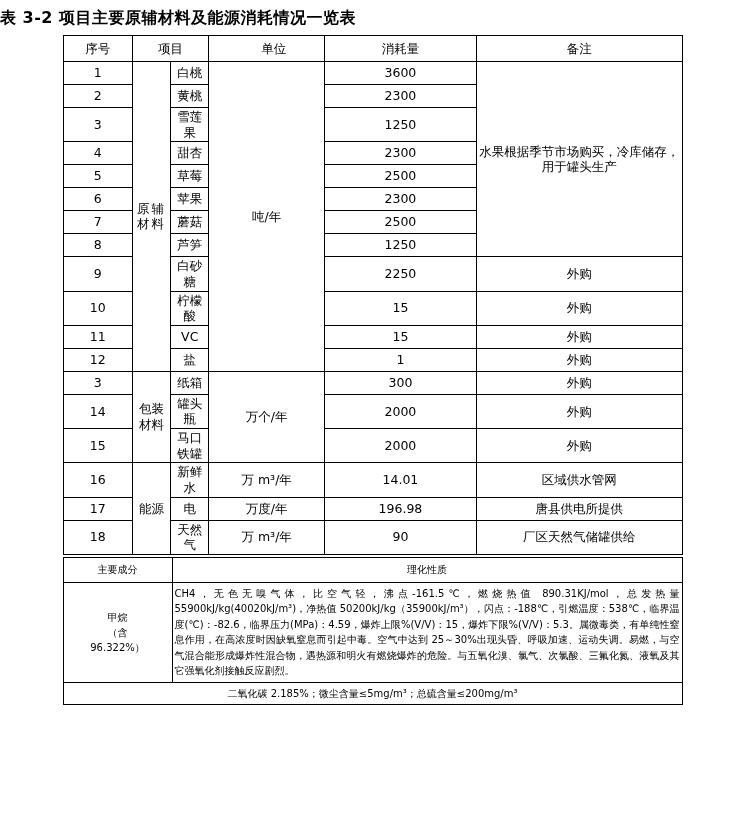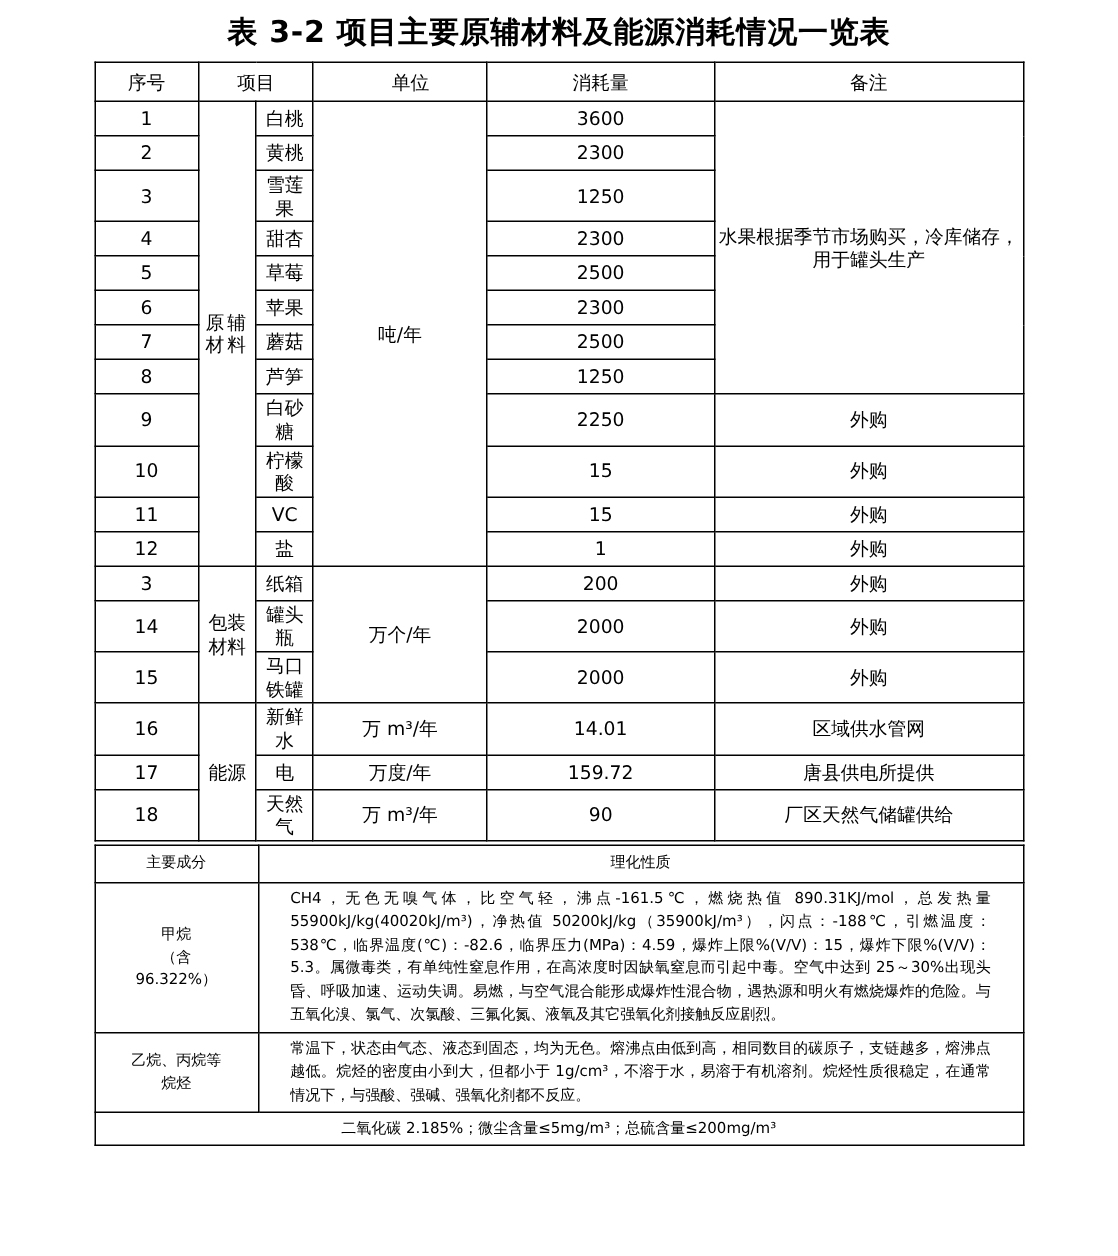--- a/index.html
+++ b/index.html
@@ -16,23 +16,23 @@
     overflow: hidden;
   }
   .page {
     width: 745px;
     height: 837px;
     position: relative;
     padding: 0;
     box-sizing: border-box;
   }
   .tbl-title {
-    text-align: center;
+    text-align: left;
     font-weight: bold;
-    font-size: 20px;
+    font-size: 16px;
     letter-spacing: 0.5px;
     margin: 8px 0 6px 0;
   }
   table.grid {
     border-collapse: collapse;
     margin: 0 auto;
     table-layout: fixed;
   }
   table.grid td, table.grid th {
     border: 1px solid #000;
@@ -70,21 +70,21 @@
     margin-top: 2px;
   }
   #t33 td {
     font-size: 10px;
   }
   #t33 .c-name { width: 104px; }
   #t33 .hdrrow td { height: 22px; }
   #t33 .body-cell {
     text-align: justify;
     text-justify: inter-ideograph;
-    padding: 3px 21px;
+    padding: 3px 2px;
     line-height: 1.55;
     vertical-align: top;
   }
   #t33 .name-cell {
     line-height: 1.5;
     padding: 2px 3px;
   }
   #t33 .foot-cell {
     text-align: center;
     padding: 3px 6px;
@@ -176,21 +176,21 @@
         <td>盐</td>
         <td>1</td>
         <td>外购</td>
       </tr>
 
       <tr>
         <td>3</td>
         <td class="c-cat" rowspan="3">包装材料</td>
         <td>纸箱</td>
         <td rowspan="3">万个/年</td>
-        <td>200</td>
+        <td>300</td>
         <td>外购</td>
       </tr>
       <tr>
         <td>14</td>
         <td>罐头瓶</td>
         <td>2000</td>
         <td>外购</td>
       </tr>
       <tr>
         <td>15</td>
@@ -204,21 +204,21 @@
         <td class="c-cat" rowspan="3">能源</td>
         <td>新鲜水</td>
         <td class="nowrapc">万 m³/年</td>
         <td>14.01</td>
         <td>区域供水管网</td>
       </tr>
       <tr>
         <td>17</td>
         <td>电</td>
         <td class="nowrapc">万度/年</td>
-        <td>159.72</td>
+        <td>196.98</td>
         <td>唐县供电所提供</td>
       </tr>
       <tr>
         <td>18</td>
         <td>天然气</td>
         <td class="nowrapc">万 m³/年</td>
         <td>90</td>
         <td>厂区天然气储罐供给</td>
       </tr>
     </tbody>
@@ -233,25 +233,18 @@
       </tr>
       <tr>
         <td class="name-cell">
           <div>甲烷</div>
           <div>（含</div>
           <div>96.322%）</div>
         </td>
         <td class="body-cell">CH4，无色无嗅气体，比空气轻，沸点-161.5℃，燃烧热值 890.31KJ/mol，总发热量 55900kJ/kg(40020kJ/m³)，净热值 50200kJ/kg（35900kJ/m³），闪点：-188℃，引燃温度：538℃，临界温度(℃)：-82.6，临界压力(MPa)：4.59，爆炸上限%(V/V)：15，爆炸下限%(V/V)：5.3。属微毒类，有单纯性窒息作用，在高浓度时因缺氧窒息而引起中毒。空气中达到 25～30%出现头昏、呼吸加速、运动失调。易燃，与空气混合能形成爆炸性混合物，遇热源和明火有燃烧爆炸的危险。与五氧化溴、氯气、次氯酸、三氟化氮、液氧及其它强氧化剂接触反应剧烈。</td>
       </tr>
       <tr>
-        <td class="name-cell">
-          <div>乙烷、丙烷等</div>
-          <div>烷烃</div>
-        </td>
-        <td class="body-cell">常温下，状态由气态、液态到固态，均为无色。熔沸点由低到高，相同数目的碳原子，支链越多，熔沸点越低。烷烃的密度由小到大，但都小于 1g/cm³，不溶于水，易溶于有机溶剂。烷烃性质很稳定，在通常情况下，与强酸、强碱、强氧化剂都不反应。</td>
-      </tr>
-      <tr>
         <td class="foot-cell" colspan="2">二氧化碳 2.185%；微尘含量≤5mg/m³；总硫含量≤200mg/m³</td>
       </tr>
     </tbody>
   </table>
 
 </div>
 
 </body></html>

